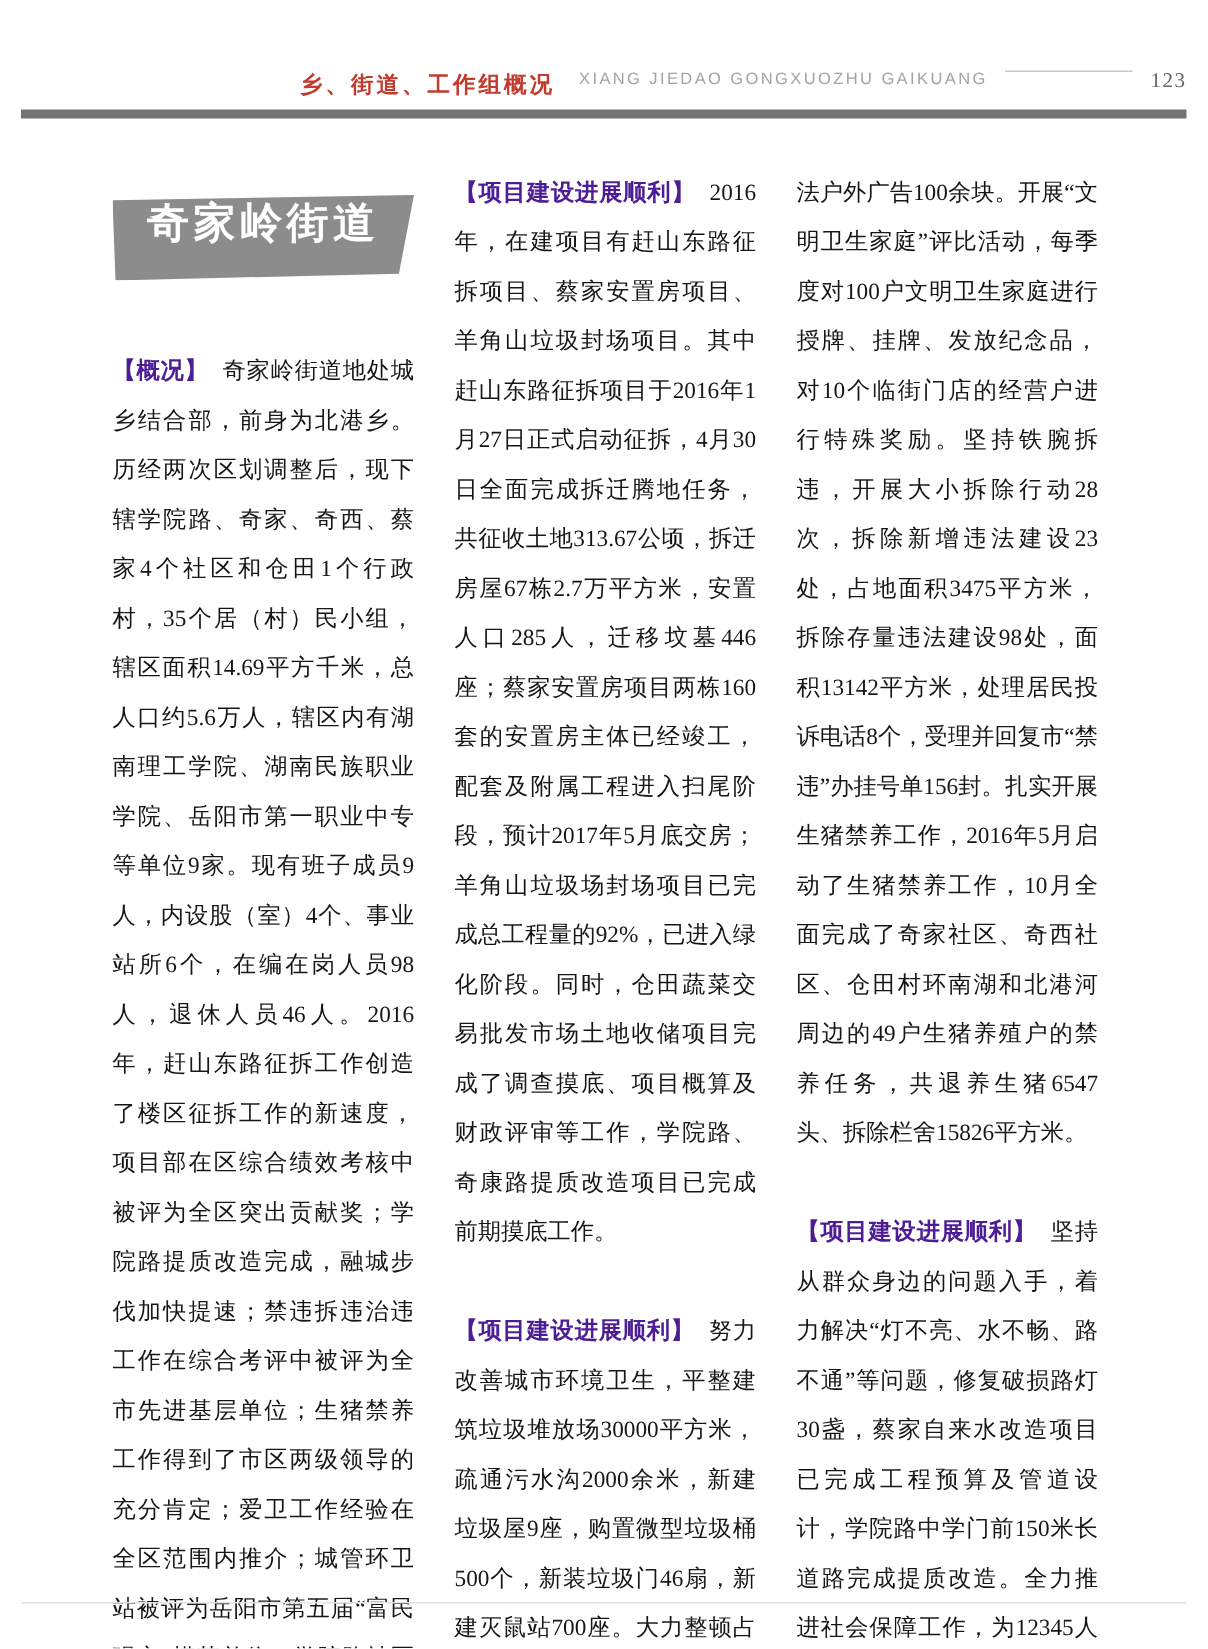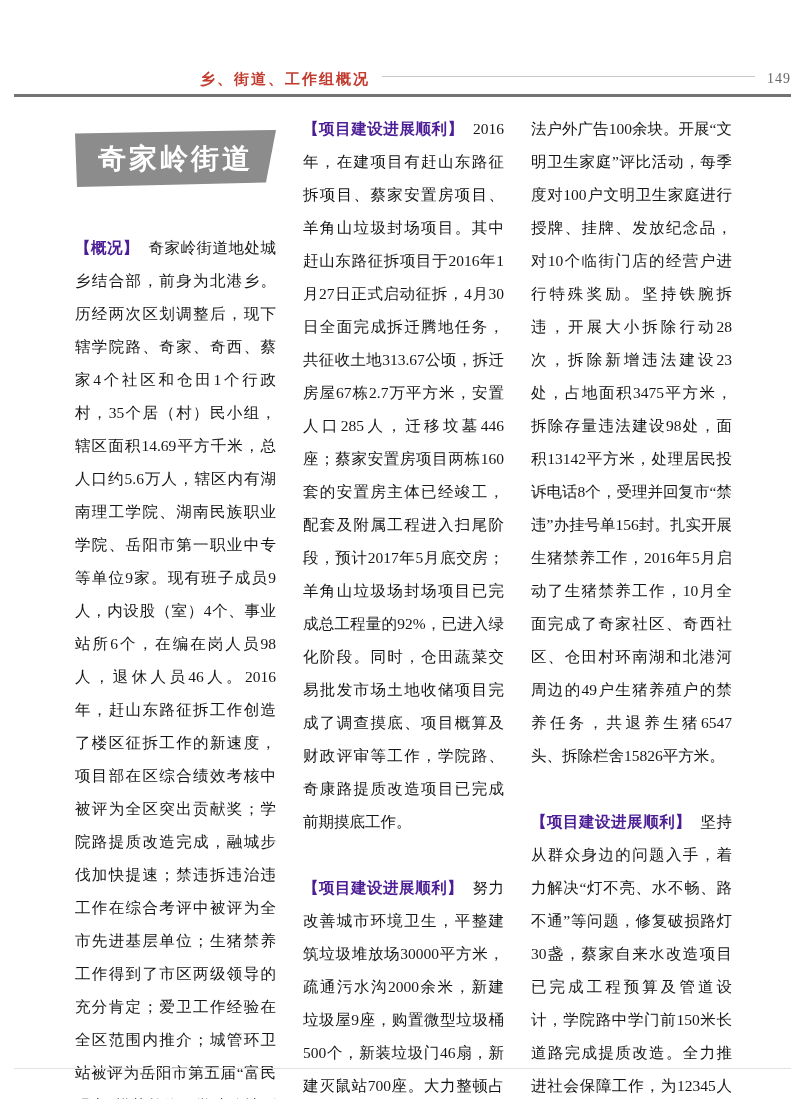--- a/index.html
+++ b/index.html
@@ -12,27 +12,27 @@
     width: 805px;
     height: 1099px;
     background: #ffffff;
     overflow: hidden;
     font-family: "Liberation Serif", "DejaVu Serif", serif;
   }
 
   
   .header {
     position: absolute;
-    top: 68px;
+    top: 47px;
     left: 14px;
     right: 14px;
     height: 26px;
-    border-bottom: 3px solid #737373;
+    border-bottom: 6px solid #737373;
     display: flex;
-    align-items: center;
+    align-items: flex-start;
   }
   .header-title {
     margin-left: 186px;
     font-family: "Liberation Sans", "DejaVu Sans", sans-serif;
     font-size: 15px;
     font-weight: 700;
     letter-spacing: 2px;
     color: #c23b2e;
     padding-bottom: 4px;
   }
@@ -90,21 +90,20 @@
   }
 
   
   .banner {
     width: 100%;
     height: 57px;
     margin: 18px 0 44px 0;
     background: #8c8c8c;
     color: #ffffff;
     display: flex;
-    align-items: center;
     justify-content: center;
     font-size: 28px;
     letter-spacing: 3px;
     font-weight: 600;
     clip-path: polygon(0% 6%, 100% 0%, 95% 92%, 1% 100%);
   }
 
   
   .footer-line {
     position: absolute;
@@ -114,22 +113,23 @@
     border-top: 1px solid #e2e2e2;
   }
 </style>
 </head>
 <body>
 
 <div class="page">
 
   <div class="header">
     <span class="header-title">乡、街道、工作组概况</span>
+    <span class="header-pinyin">XIANG JIEDAO GONGXUOZHU GAIKUANG</span>
     <span class="header-dash"></span>
-    <span class="header-page">149</span>
+    <span class="header-page">123</span>
   </div>
 
   <div class="content">
 
     <div class="col">
       <div class="banner">
         <span>奇家岭街道</span>
       </div>
       <p class="body"><span class="label">【概况】</span><span>奇家岭街道地处城乡结合部，前身为北港乡。历经两次区划调整后，现下辖学院路、奇家、奇西、蔡家4个社区和仓田1个行政村，35个居（村）民小组，辖区面积14.69平方千米，总人口约5.6万人，辖区内有湖南理工学院、湖南民族职业学院、岳阳市第一职业中专等单位9家。现有班子成员9人，内设股（室）4个、事业站所6个，在编在岗人员98人，退休人员46人。2016年，赶山东路征拆工作创造了楼区征拆工作的新速度，项目部在区综合绩效考核中被评为全区突出贡献奖；学院路提质改造完成，融城步伐加快提速；禁违拆违治违工作在综合考评中被评为全市先进基层单位；生猪禁养工作得到了市区两级领导的充分肯定；爱卫工作经验在全区范围内推介；城管环卫站被评为岳阳市第五届“富民强市”模范单位；学院路社区网格化管理事项办理在全年考核中排名全区第一。</span></p>
     </div>

